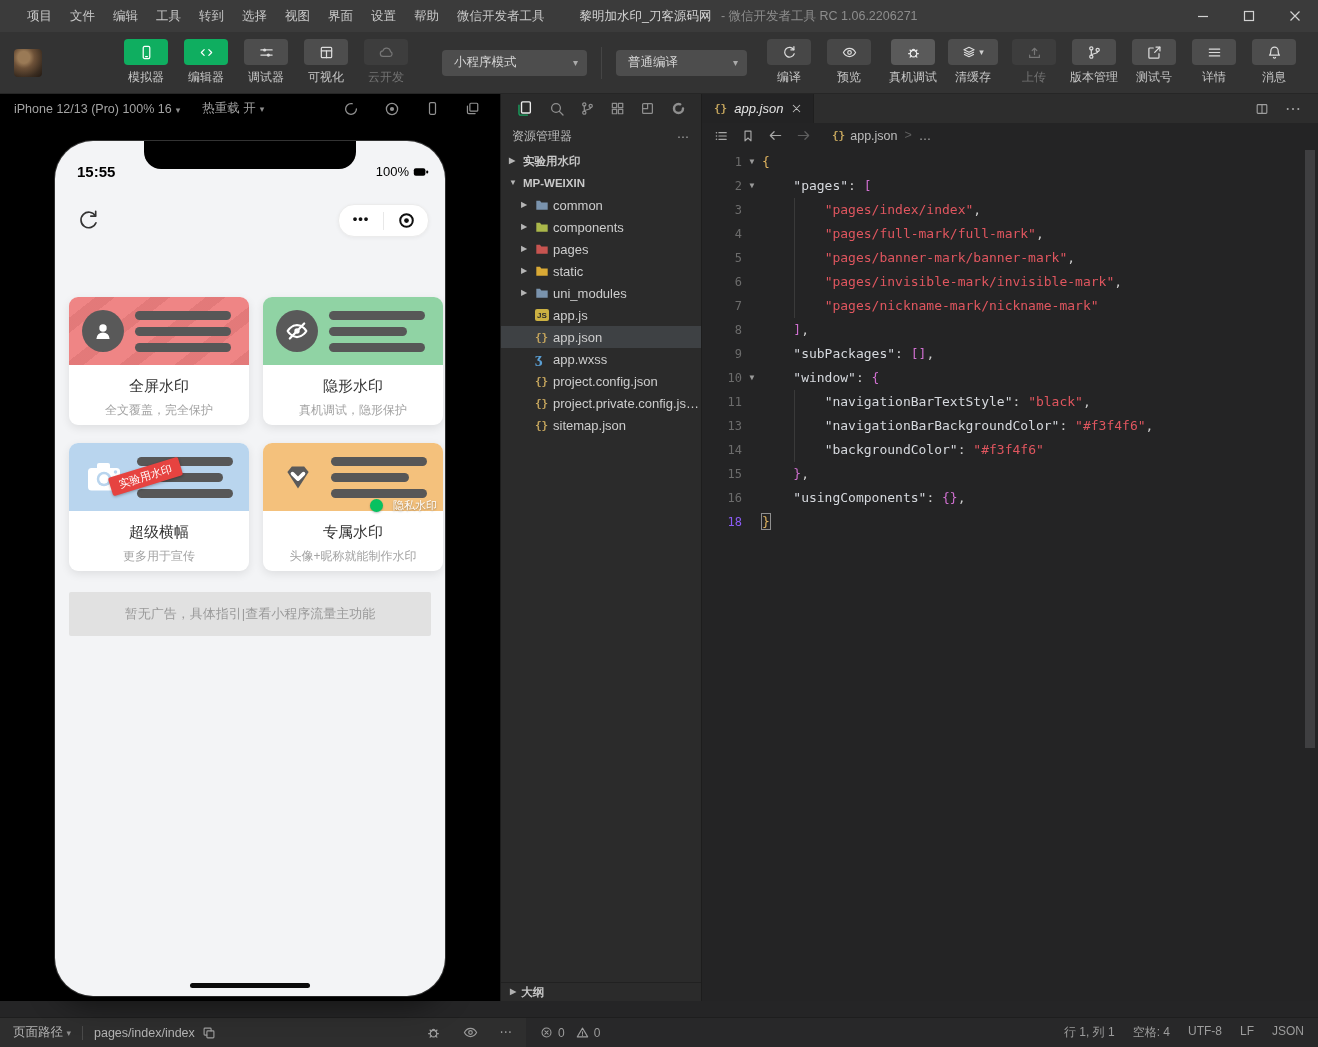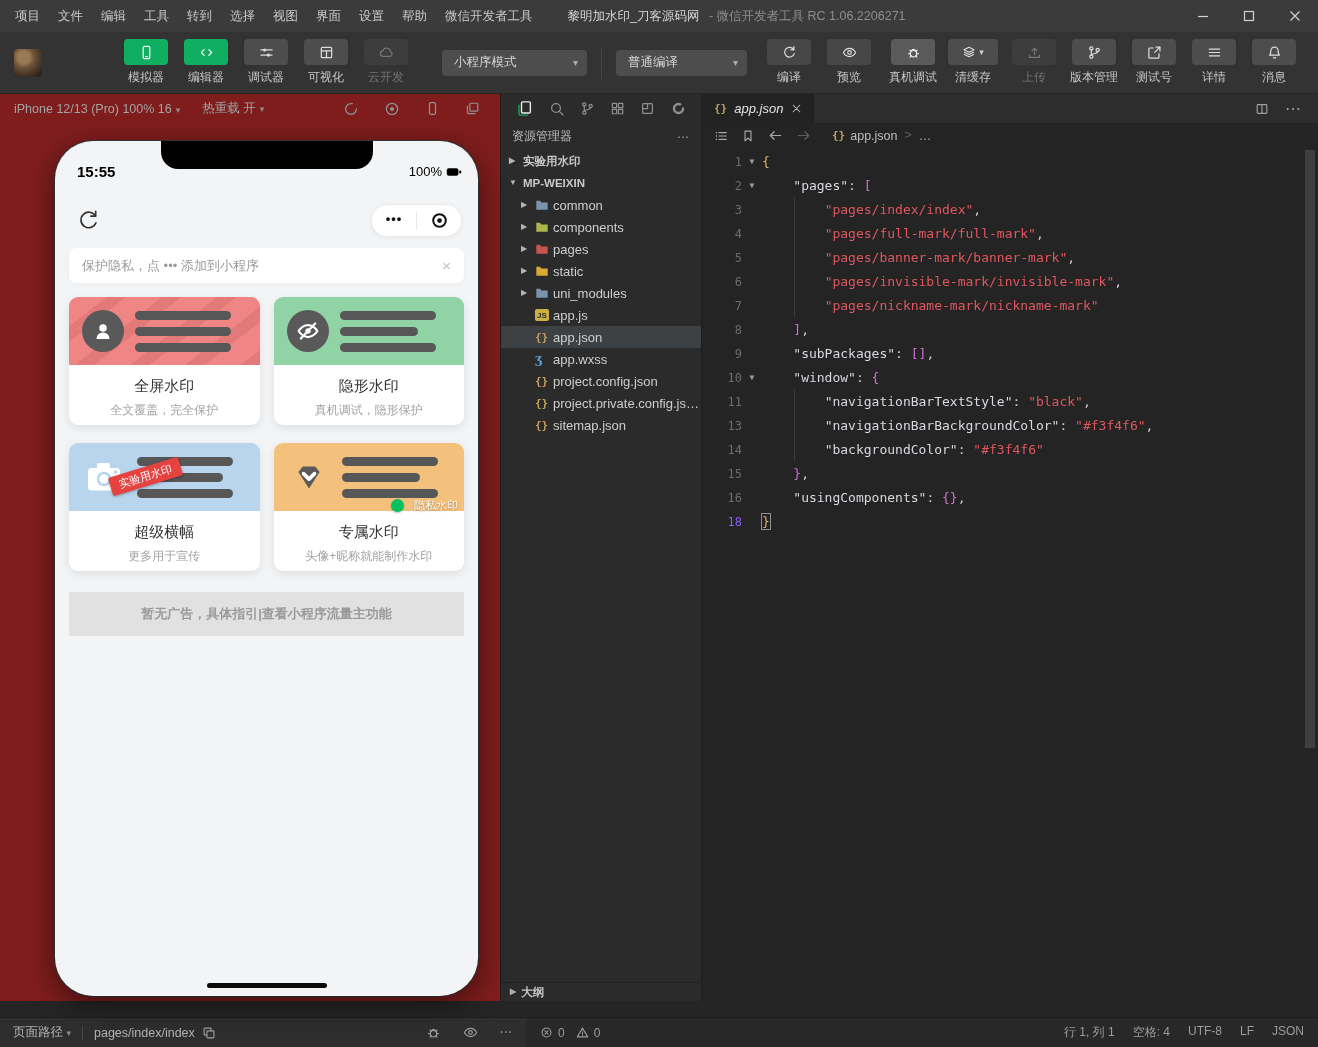--- a/index.html
+++ b/index.html
@@ -2,21 +2,21 @@
 <html><head>
 <meta charset="utf-8">
 <style>
   html,body{margin:0;padding:0;}
   body{width:1318px;height:1047px;overflow:hidden;background:#252526;
        font-family:"Liberation Sans",sans-serif;-webkit-font-smoothing:antialiased;}
   .app{width:1318px;height:1047px;display:flex;flex-direction:column;position:relative;}
 
   
   .titlebar{flex:0 0 32px;height:32px;background:#3b3b3b;display:flex;align-items:center;color:#c9c9c9;font-size:12.5px;}
-  .menus{display:flex;padding-left:6px;}
+  .menus{display:flex;padding-left:18px;}
   .menu-item{padding:0 9px;line-height:32px;white-space:nowrap;}
   .tb-title{margin-left:26px;white-space:nowrap;color:#d6d6d6;}
   .tb-title .suffix{color:#8d8d8d;margin-left:6px;}
   .winctl{margin-left:auto;display:flex;height:32px;}
   .winbtn{width:46px;height:32px;display:flex;align-items:center;justify-content:center;color:#d2d2d2;}
 
   
   .toolbar{flex:0 0 61px;height:61px;background:#333333;border-bottom:1px solid #262626;display:flex;align-items:center;padding:0 14px;}
   .avatar{width:28px;height:28px;border-radius:4px;flex:0 0 28px;
      background:radial-gradient(circle at 35% 30%,#9a7a56 0 22%,#6d5138 40%,#3a2c20 75%,#241a12);}
@@ -32,56 +32,56 @@
      display:flex;align-items:center;padding:0 9px 0 12px;justify-content:space-between;}
   .select .caret{color:#aaa;font-size:10px;margin-left:10px;}
   .vsep{width:1px;height:32px;background:#454545;margin:0 14px;}
   .sp{flex:1;}
   .glyph{line-height:1;}
 
   
   .main{flex:1;display:flex;min-height:0;}
 
   
-  .sim{width:500px;flex:0 0 500px;background:#7f1d1d;position:relative;}
+  .sim{width:500px;flex:0 0 500px;background:#000000;position:relative;}
   .sim-toolbar{height:29px;display:flex;align-items:center;color:#a3a3a3;font-size:12.5px;padding:0 14px;}
   .sim-toolbar .caret{font-size:9px;color:#8d8d8d;margin-left:4px;}
   .sim-icons{margin-left:auto;display:flex;gap:25px;color:#919191;align-items:center;padding-right:6px;}
 
-  .phone{position:absolute;left:55px;top:47px;width:423px;height:855px;background:#f3f4f6;border-radius:38px;
+  .phone{position:absolute;left:55px;top:47px;width:390px;height:855px;background:#f3f4f6;border-radius:38px;
      box-shadow:0 8px 28px rgba(0,0,0,.5),0 0 0 1px #3c3c3c;overflow:hidden;}
   .notch{position:absolute;top:0;left:50%;transform:translateX(-50%);width:212px;height:28px;background:#000;border-radius:0 0 17px 17px;}
   .p-status{position:absolute;top:22px;left:0;right:0;display:flex;justify-content:space-between;align-items:center;padding:0 16px 0 22px;}
   .p-time{font-size:15px;font-weight:700;color:#000;}
   .p-batt{display:flex;align-items:center;gap:4px;font-size:13px;color:#000;}
   .p-nav{position:absolute;top:63px;left:0;right:0;height:33px;display:flex;justify-content:space-between;align-items:center;padding:0 16px 0 22px;}
   .reload-ic{color:#333;}
   .capsule{width:89px;height:31px;background:#fff;border:1px solid #ececec;border-radius:16px;display:flex;align-items:center;box-shadow:0 1px 4px rgba(0,0,0,.05);}
   .caps-dots{flex:1;display:flex;justify-content:center;letter-spacing:1px;font-size:13px;color:#111;font-weight:700;line-height:1;padding-bottom:4px;}
   .caps-div{width:1px;height:18px;background:#e8e8e8;}
   .caps-target{flex:1;display:flex;justify-content:center;color:#111;}
   .p-privacy{position:absolute;top:107px;left:14px;right:14px;height:35px;background:#fff;border-radius:7px;
      display:flex;align-items:center;padding:0 13px;font-size:13px;color:#9b9b9b;box-shadow:0 1px 5px rgba(0,0,0,.04);}
   .p-privacy .x{margin-left:auto;color:#c2c2c2;font-size:15px;}
-  .p-grid{position:absolute;top:156px;left:14px;right:14px;display:grid;grid-template-columns:1fr 1fr;gap:18px 14px;}
+  .p-grid{position:absolute;top:156px;left:14px;right:2px;display:grid;grid-template-columns:1fr 1fr;gap:18px 14px;}
   .card{background:#fff;border-radius:9px;height:128px;box-shadow:0 3px 10px rgba(0,0,0,.09);overflow:hidden;}
   .card-illus{height:68px;position:relative;display:flex;align-items:center;padding:0 13px;gap:11px;}
   .stripes{position:absolute;inset:0;background:repeating-linear-gradient(-38deg,rgba(120,20,20,.10) 0 12px,transparent 12px 34px);}
   .icon-circle{width:42px;height:42px;border-radius:50%;background:#595959;display:flex;align-items:center;justify-content:center;color:#fff;flex:0 0 42px;position:relative;}
   .plain-ic{width:44px;display:flex;align-items:center;justify-content:center;flex:0 0 44px;position:relative;}
   .bars{display:flex;flex-direction:column;gap:7px;flex:1;position:relative;}
   .bar{height:9px;border-radius:4.5px;background:#575757;}
   .ribbon{position:absolute;left:40px;top:24px;transform:rotate(-17deg);background:#e64340;color:#fff;font-size:11px;
      padding:2px 9px;border-radius:2px;box-shadow:0 1px 3px rgba(0,0,0,.3);white-space:nowrap;}
   .badge{position:absolute;right:6px;bottom:-2px;display:flex;align-items:center;gap:10px;font-size:11px;color:#fff;text-shadow:0 1px 2px rgba(0,0,0,.4);}
   .badge .bdot{width:13px;height:13px;border-radius:50%;background:#07c160;box-shadow:0 1px 2px rgba(0,0,0,.25);}
   .card-title{text-align:center;font-size:15px;color:#333;margin-top:12px;font-weight:500;}
   .card-sub{text-align:center;font-size:12px;color:#a3a3a3;margin-top:6px;}
   .p-ad{position:absolute;top:451px;left:14px;right:14px;height:44px;background:#e1e1e1;border-radius:2px;
-     display:flex;align-items:center;justify-content:center;font-size:13px;color:#9a9a9a;font-weight:bold;}
+     display:flex;align-items:center;justify-content:center;font-size:13px;color:#9a9a9a;}
   .home{position:absolute;left:50%;transform:translateX(-50%);bottom:8px;width:120px;height:5px;border-radius:3px;background:#0b0b0b;}
 
   
   .explorer{width:200px;flex:0 0 200px;background:#2b2b2b;border-left:1px solid #1d1d1d;display:flex;flex-direction:column;}
   .act-bar{height:29px;display:flex;align-items:center;justify-content:space-evenly;color:#8f8f8f;flex:0 0 29px;}
   .act-icon{display:flex;align-items:center;}
   .act-icon.active{color:#ececec;}
   .act-icon.active .sheet2{stroke:#17a15e;}
   .exp-header{height:27px;display:flex;align-items:center;justify-content:space-between;padding:0 11px;color:#bcbcbc;font-size:12px;flex:0 0 27px;}
   .exp-more{color:#a5a5a5;letter-spacing:1px;}
@@ -414,24 +414,20 @@
           <div class="capsule">
             <span class="caps-dots glyph">•••</span>
             <span class="caps-div"></span>
             <span class="caps-target ic">
                 <svg width="19" height="19" viewBox="0 0 16 16" fill="none" stroke="currentColor" stroke-width="1.3" stroke-linecap="round" stroke-linejoin="round">
                   <circle cx="8" cy="8" r="5.3" stroke-width="1.7"></circle>
                   <circle cx="8" cy="8" r="2" fill="currentColor" stroke="none"></circle>
                 </svg>
               </span>
           </div>
-        </div>
-        <div class="p-privacy">
-          <span>保护隐私，点 ••• 添加到小程序</span>
-          <span class="x glyph">×</span>
         </div>
         <div class="p-grid" id="cards">
             <div class="card">
               <div class="card-illus" style="background: rgb(239, 133, 133);">
                 <div class="stripes"></div>
                 <div class="icon-circle">
                   <svg width="22" height="22" viewBox="0 0 16 16" fill="none" stroke="currentColor" stroke-width="1.3" stroke-linecap="round" stroke-linejoin="round">
                     <circle cx="8" cy="5.8" r="2.7" fill="currentColor" stroke="none"></circle>
                     <path d="M3.2 13.8a4.8 4.8 0 0 1 9.6 0z" fill="currentColor" stroke="none"></path>
                   </svg>

